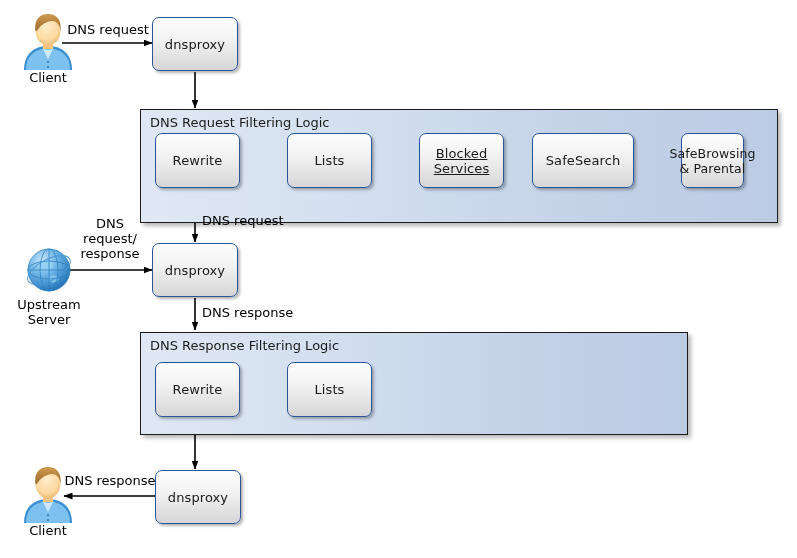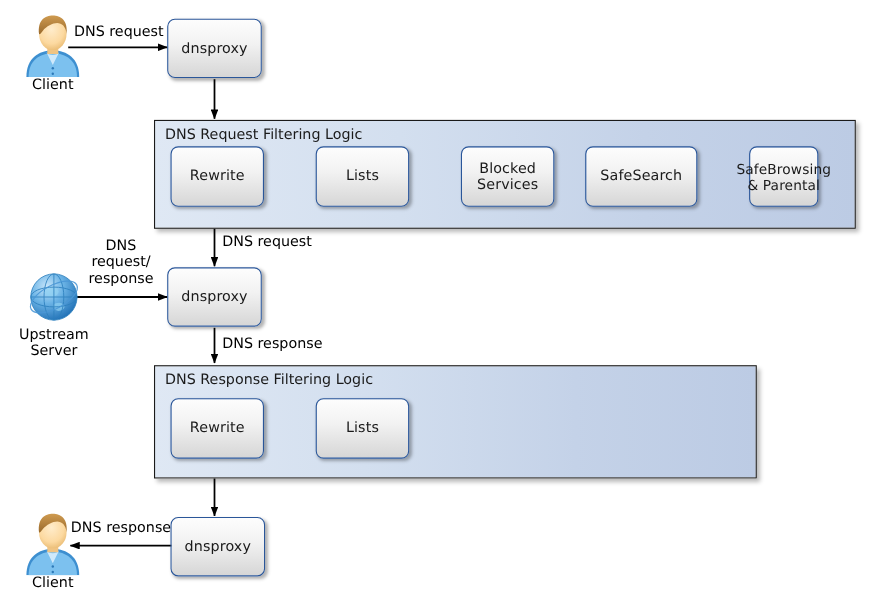--- a/index.html
+++ b/index.html
@@ -157,33 +157,33 @@
     </svg>
   </div>
   <div class="actor-caption" style="left:6px; top:70px; width:84px;">Client</div>
 
   <div class="label" style="left:62px; top:22px; width:92px;">DNS request</div>
 
   <div class="node" style="left:152px; top:17px; width:86px; height:54px;">
     <span>dnsproxy</span>
   </div>
 
-  <div class="panel" style="left:140px; top:109px; width:638px; height:99px;">
+  <div class="panel" style="left:140px; top:109px; width:638px; height:114px;">
     <div class="panel-title">DNS Request Filtering Logic</div>
   </div>
 
   <div class="node" style="left:155px; top:133px; width:85px; height:55px;">
     <span>Rewrite</span>
   </div>
 
   <div class="node" style="left:287px; top:133px; width:85px; height:55px;">
     <span>Lists</span>
   </div>
 
-  <div class="node" style="left:419px; top:133px; width:85px; height:55px;">
+  <div class="node" style="left:419px; top:133px; width:85px; height:55px;text-decoration:underline;">
     <span>Blocked
 Services</span>
   </div>
 
   <div class="node" style="left:532px; top:133px; width:102px; height:55px;">
     <span>SafeSearch</span>
   </div>
 
   <div class="node" style="left:681px; top:133px; width:63px; height:55px; font-size:12.5px;">
     <span>SafeBrowsing

